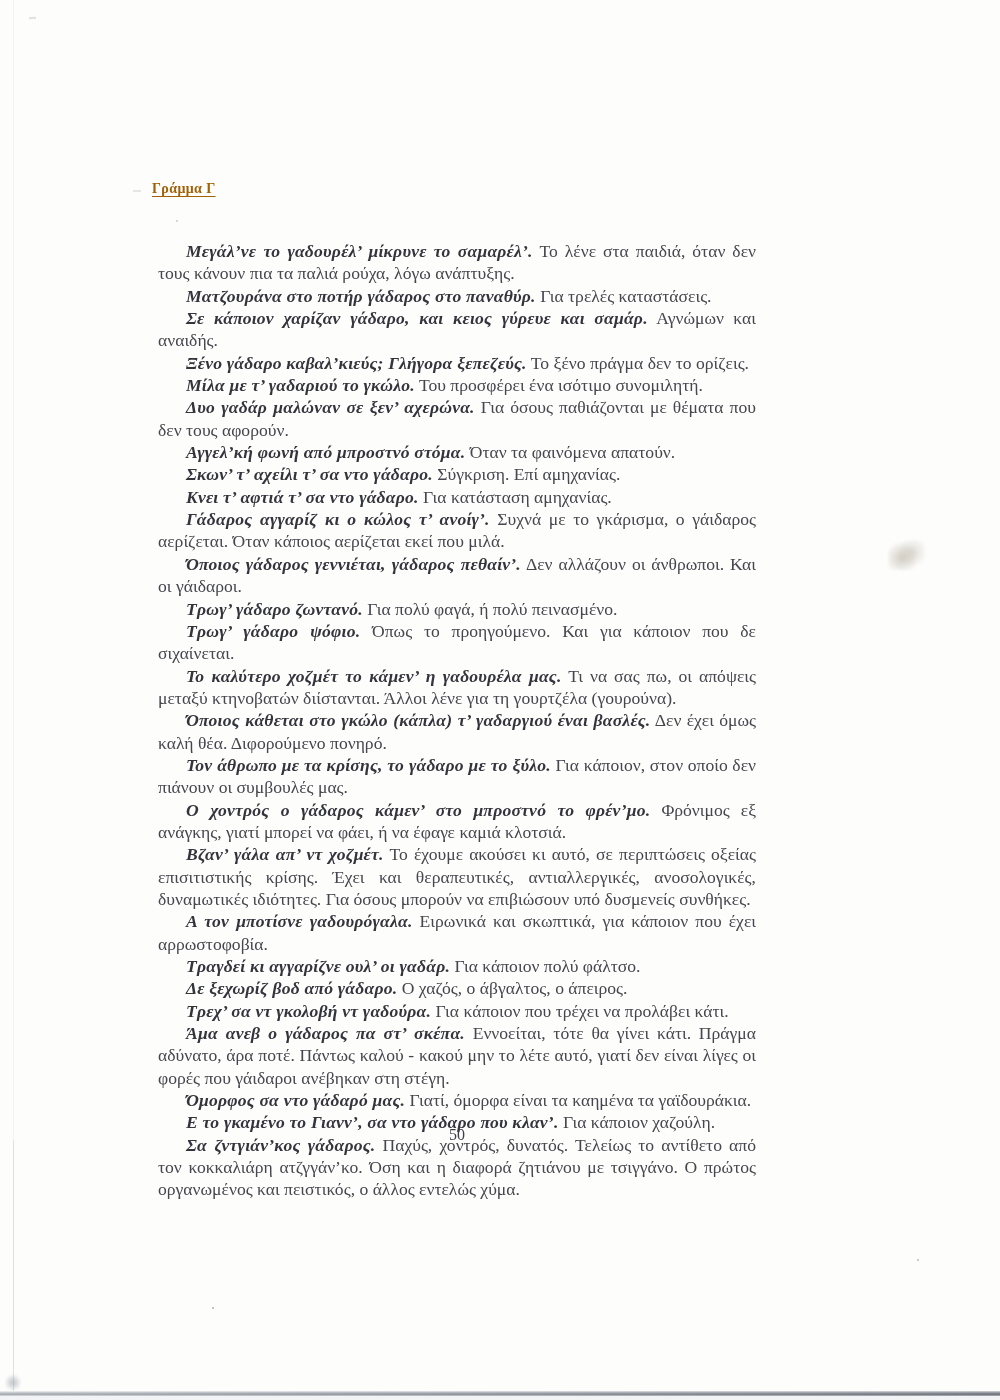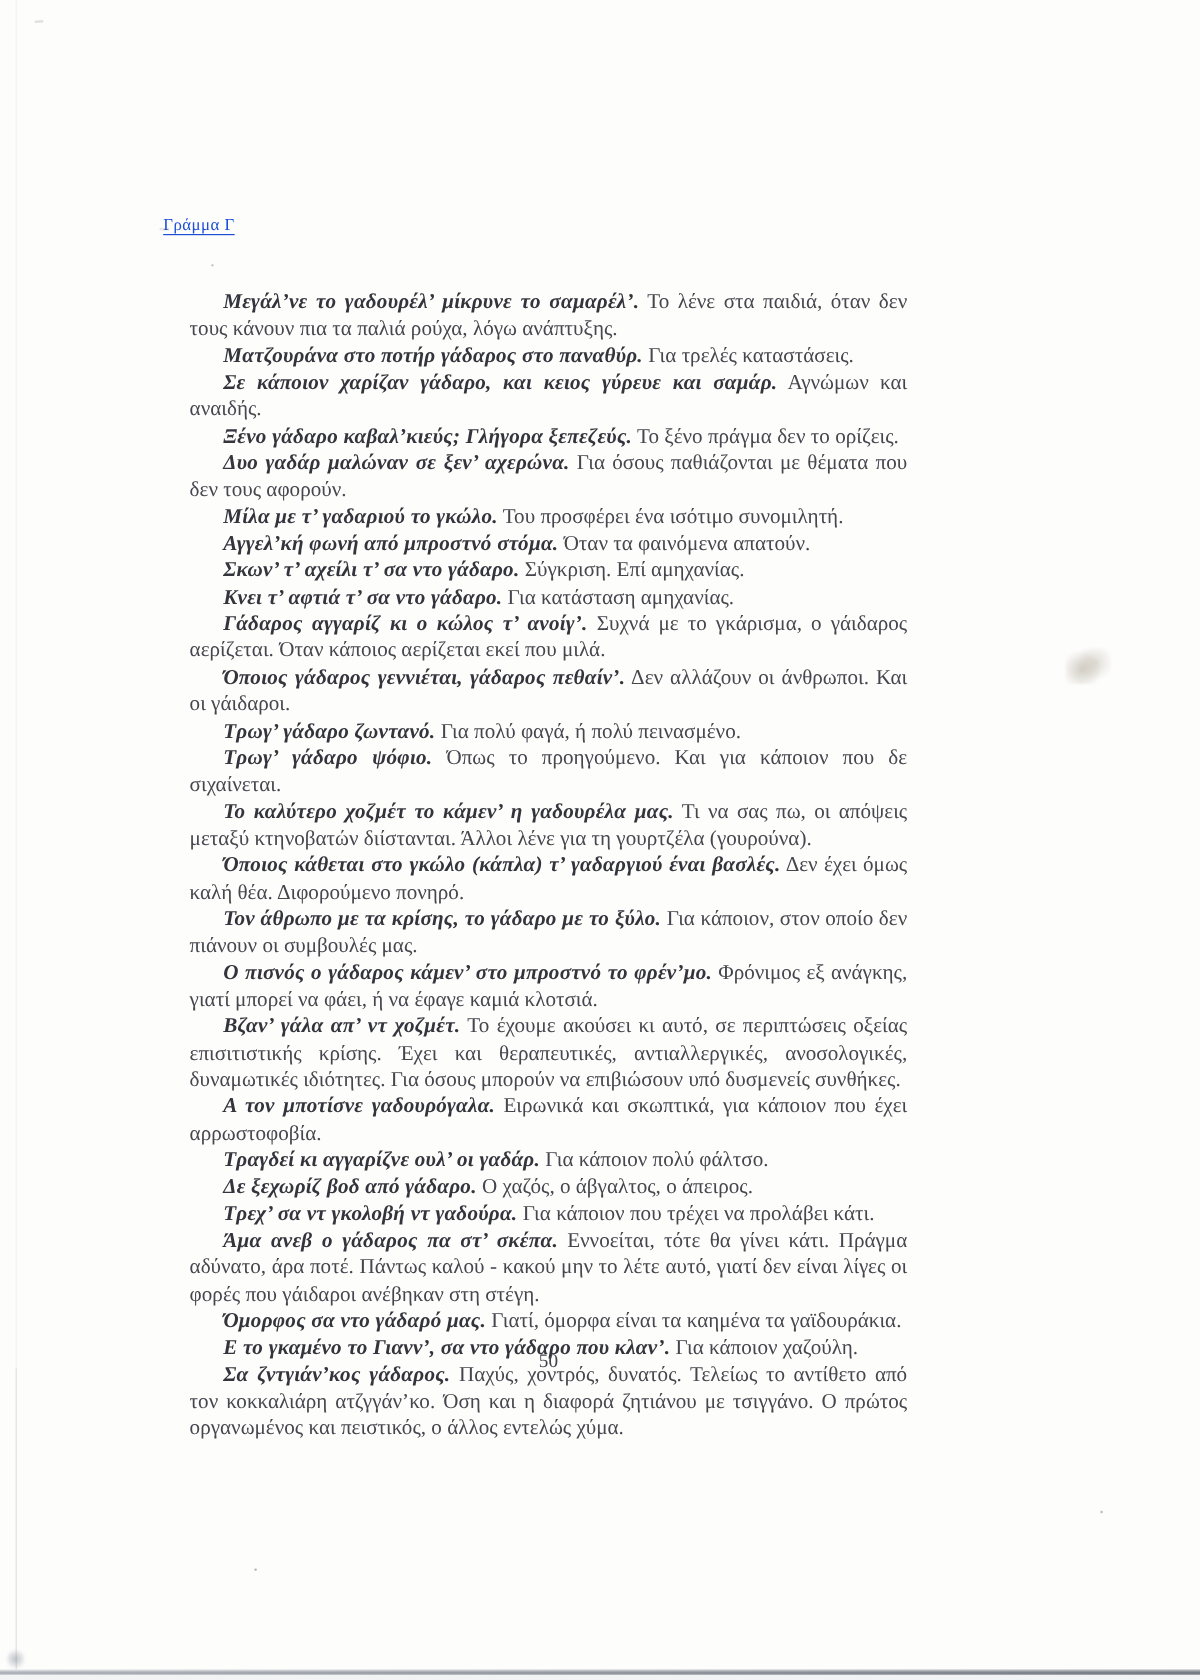--- a/index.html
+++ b/index.html
@@ -7,26 +7,27 @@
     width: 1000px; height: 1400px;
     background: #fdfdfc;
     position: relative;
     overflow: hidden;
     font-family: "Liberation Serif", "DejaVu Serif", serif;
   }
   .page { position: absolute; inset: 0; }
 
   .page-header {
     position: absolute;
-    left: 136px; top: 181px;
+    left: 152px; top: 181px;
     font-size: 14px;
-    color: #1d4ed8;
+    color: #a16207;
     text-decoration: underline;
     text-underline-offset: 3px;
     letter-spacing: 0.4px;
+    font-weight: bold;
   }
 
   .text-block {
     position: absolute;
     left: 158px; top: 240px;
     width: 598px;
   }
   .entry {
     margin: 0;
     font-size: 17.6px;
@@ -124,26 +125,26 @@
 
   <p class="entry"><span class="lemma">Ματζουράνα στο ποτήρ γάδαρος στο παναθύρ.</span>
 <span class="gloss">Για τρελές καταστάσεις.</span></p>
 
   <p class="entry"><span class="lemma">Σε κάποιον χαρίζαν γάδαρο, και κειος γύρευε και σαμάρ.</span>
 <span class="gloss">Αγνώμων και αναιδής.</span></p>
 
   <p class="entry"><span class="lemma">Ξένο γάδαρο καβαλ’κιεύς; Γλήγορα ξεπεζεύς.</span>
 <span class="gloss">Το ξένο πράγμα δεν το ορίζεις.</span></p>
 
+  <p class="entry"><span class="lemma">Μίλα με τ’ γαδαριού το γκώλο.</span>
+<span class="gloss">Του προσφέρει ένα ισότιμο συνομιλητή.</span></p>
+
   <p class="entry"><span class="lemma">Δυο γαδάρ μαλώναν σε ξεν’ αχερώνα.</span>
 <span class="gloss">Για όσους παθιάζονται με θέματα που δεν τους αφορούν.</span></p>
 
-  <p class="entry"><span class="lemma">Μίλα με τ’ γαδαριού το γκώλο.</span>
-<span class="gloss">Του προσφέρει ένα ισότιμο συνομιλητή.</span></p>
-
   <p class="entry"><span class="lemma">Αγγελ’κή φωνή από μπροστνό στόμα.</span>
 <span class="gloss">Όταν τα φαινόμενα απατούν.</span></p>
 
   <p class="entry"><span class="lemma">Σκων’ τ’ αχείλι τ’ σα ντο γάδαρο.</span>
 <span class="gloss">Σύγκριση. Επί αμηχανίας.</span></p>
 
 
   <p class="entry"><span class="lemma">Κνει τ’ αφτιά τ’ σα ντο γάδαρο.</span>
 <span class="gloss">Για κατάσταση αμηχανίας.</span></p>
 
@@ -161,21 +162,21 @@
 
   <p class="entry"><span class="lemma">Το καλύτερο χοζμέτ το κάμεν’ η γαδουρέλα μας.</span>
 <span class="gloss">Τι να σας πω, οι απόψεις μεταξύ κτηνοβατών διίστανται. Άλλοι λένε για τη γουρτζέλα (γουρούνα).</span></p>
 
   <p class="entry"><span class="lemma">Όποιος κάθεται στο γκώλο (κάπλα) τ’ γαδαργιού έναι βασλές.</span>
 <span class="gloss">Δεν έχει όμως καλή θέα. Διφορούμενο πονηρό.</span></p>
 
   <p class="entry"><span class="lemma">Τον άθρωπο με τα κρίσης, το γάδαρο με το ξύλο.</span>
 <span class="gloss">Για κάποιον, στον οποίο δεν πιάνουν οι συμβουλές μας.</span></p>
 
-  <p class="entry"><span class="lemma">Ο πισνός ο γάδαρος κάμεν’ στο μπροστνό το φρέν’μο.</span>
+  <p class="entry"><span class="lemma">Ο χοντρός ο γάδαρος κάμεν’ στο μπροστνό το φρέν’μο.</span>
 <span class="gloss">Φρόνιμος εξ ανάγκης, γιατί μπορεί να φάει, ή να έφαγε καμιά κλοτσιά.</span></p>
 
   <p class="entry"><span class="lemma">Βζαν’ γάλα απ’ ντ χοζμέτ.</span>
 <span class="gloss">Το έχουμε ακούσει κι αυτό, σε περιπτώσεις οξείας επισιτιστικής κρίσης. Έχει και θεραπευτικές, αντιαλλεργικές, ανοσολογικές, δυναμωτικές ιδιότητες. Για όσους μπορούν να επιβιώσουν υπό δυσμενείς συνθήκες.</span></p>
 
   <p class="entry"><span class="lemma">Α τον μποτίσνε γαδουρόγαλα.</span>
 <span class="gloss">Ειρωνικά και σκωπτικά, για κάποιον που έχει αρρωστοφοβία.</span></p>
 
   <p class="entry"><span class="lemma">Τραγδεί κι αγγαρίζνε ουλ’ οι γαδάρ.</span>
 <span class="gloss">Για κάποιον πολύ φάλτσο.</span></p>

